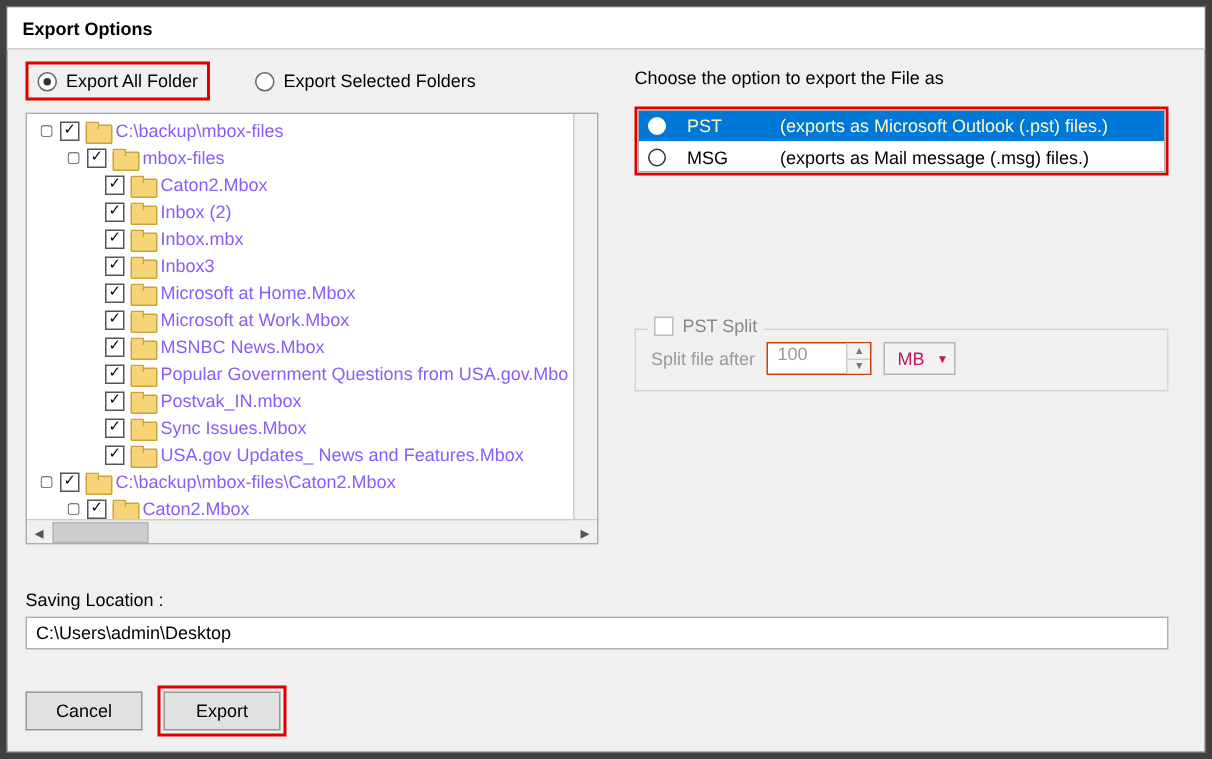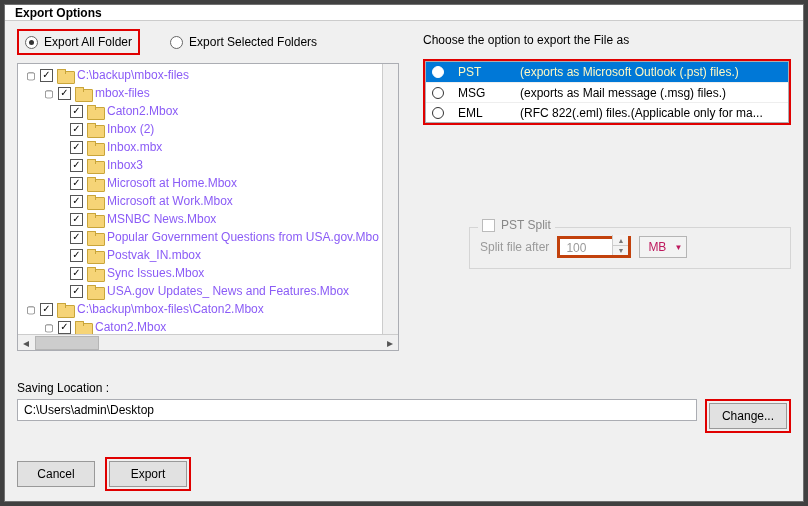--- a/index.html
+++ b/index.html
@@ -27,21 +27,21 @@
     background: #fff;
     border-bottom: 1px solid #ccc;
     padding: 0 10px;
     display: flex;
     align-items: center;
     font-size: 12px;
     font-weight: bold;
   }
   .content {
     flex: 1;
-    padding: 8px 12px 10px 12px;
+    padding: 8px 24px 10px 12px;
     position: relative;
   }
   .top-row {
     display: flex;
     align-items: flex-start;
     gap: 24px;
     height: 330px;
   }
   .left-col {
     width: 382px;
@@ -118,27 +118,27 @@
     display:flex;align-items:center;height:20px;padding:0 6px;gap:14px;font-size:12px;
   }
   .fmt-row .rad { width:12px;height:12px;border:1px solid #333;border-radius:50%;display:inline-flex;align-items:center;justify-content:center;background:#fff; }
   .fmt-row .rad .d{width:4px;height:4px;border-radius:50%;background:#000;}
   .fmt-row .name{width:48px;}
   .fmt-row.sel{background:#0078d7;color:#fef9c3;}
   .fmt-row.sel .rad{border-color:#fff;}
   .fmt-row.sel .rad .d{background:#fff;}
   .fmt-row.rule{border-top:1px solid #eee;}
   .pst-group {
-    border:1px solid #d5d5d5;margin-top:102px;padding:8px 10px 10px 10px;position:relative;margin-left:46px;
+    border:1px solid #d5d5d5;margin-top:102px;padding:8px 10px 10px 10px;position:relative;
   }
   .pst-group .legend{
     position:absolute;top:-10px;left:8px;background:#f0f0f0;padding:0 4px;display:flex;align-items:center;gap:6px;color:#888;
   }
   .pst-inner{display:flex;align-items:center;gap:8px;color:#9a9a9a;}
-  .spin{display:inline-flex;align-items:flex-end;border:3px solid #c2410c;background:#fff;height:22px;}
+  .spin{display:inline-flex;align-items:flex-start;border:1px solid #c2410c;background:#fff;height:22px;}
   .spin .val{width:52px;padding:0 6px;color:#9a9a9a;}
   .spin .btns{display:flex;flex-direction:column;}
   .spin .btns div{width:16px;height:10px;border-left:1px solid #ccc;display:flex;align-items:center;justify-content:center;font-size:7px;color:#777;background:#f3f3f3;}
   .spin .btns div+div{border-top:1px solid #ccc;}
   .combo{display:inline-flex;align-items:center;border:1px solid #b5b5b5;background:#f3f3f3;height:22px;padding:0 4px 0 8px;color:#be185d;gap:8px;}
   .combo .dd{font-size:8px;}
   .saving { margin-top:22px; }
   .save-lbl { margin-bottom:4px; }
   .save-row { display:flex;align-items:stretch;gap:8px;justify-content:space-between; }
   .path-box { flex:1;height:22px;border:1px solid #abadb3;background:#fff;padding:2px 6px;font-size:12px;display:flex;align-items:center; }
@@ -275,25 +275,20 @@
               <span class="rad">
                   <span class="d"></span>
                 </span>
               <span class="name">PST</span>
               <span>(exports as Microsoft Outlook (.pst) files.)</span>
             </div>
             <div class="fmt-row rule">
               <span class="rad"></span>
               <span class="name">MSG</span>
               <span>(exports as Mail message (.msg) files.)</span>
-            </div>
-            <div class="fmt-row rule">
-              <span class="rad"></span>
-              <span class="name">EML</span>
-              <span>(RFC 822(.eml) files.(Applicable only for ma...</span>
             </div>
           </div>
         </div>
 
         <div class="pst-group">
           <div class="legend">
             <span class="cb cb-dis"></span>
             <span>PST Split</span>
           </div>
           <div class="pst-inner">
@@ -313,23 +308,20 @@
         </div>
       </div>
     </div>
 
     <div class="saving">
       <div class="save-lbl">Saving Location :</div>
       <div class="save-row">
         <div class="path-box">
           <span>C:\Users\admin\Desktop</span>
         </div>
-        <span class="highlight-red" style="padding:2px">
-          <span class="btn btn-wide">Change...</span>
-        </span>
       </div>
     </div>
 
     <div class="bottom-row">
       <span class="btn">Cancel</span>
       <span class="highlight-red" style="padding:2px">
         <span class="btn">Export</span>
       </span>
     </div>
 

